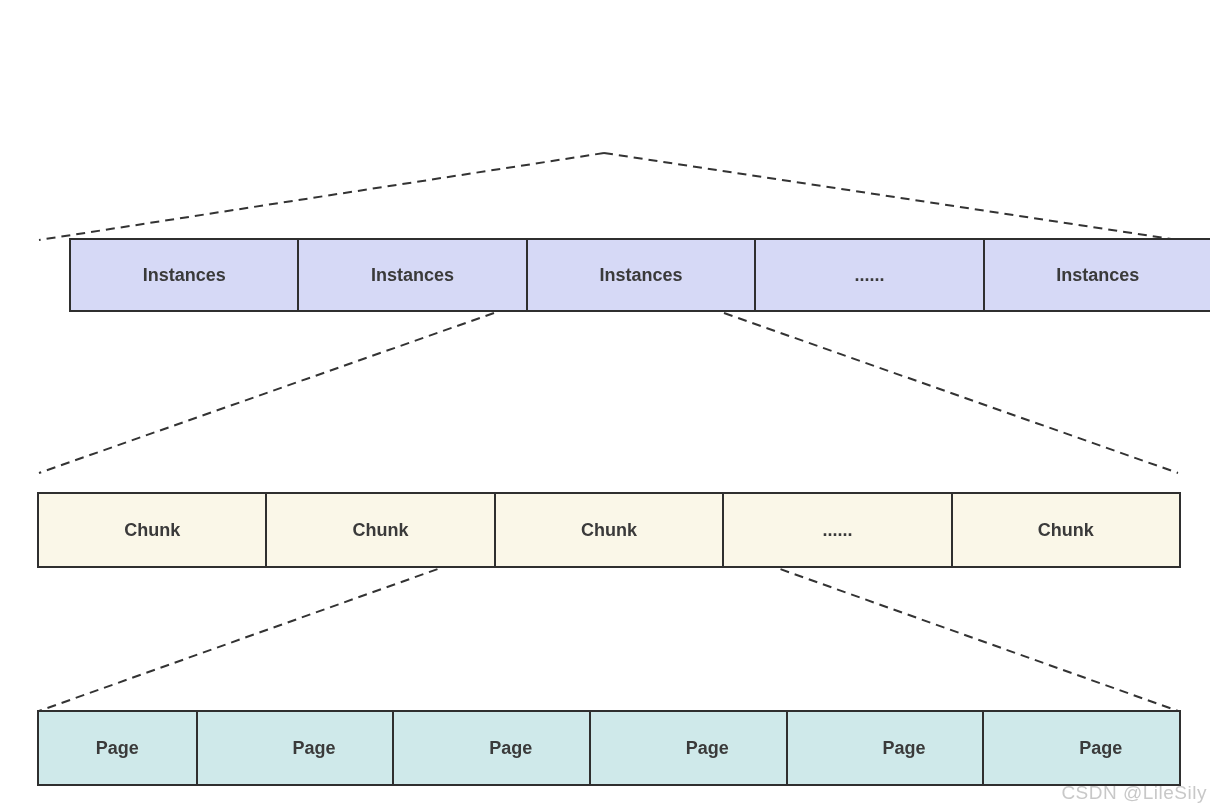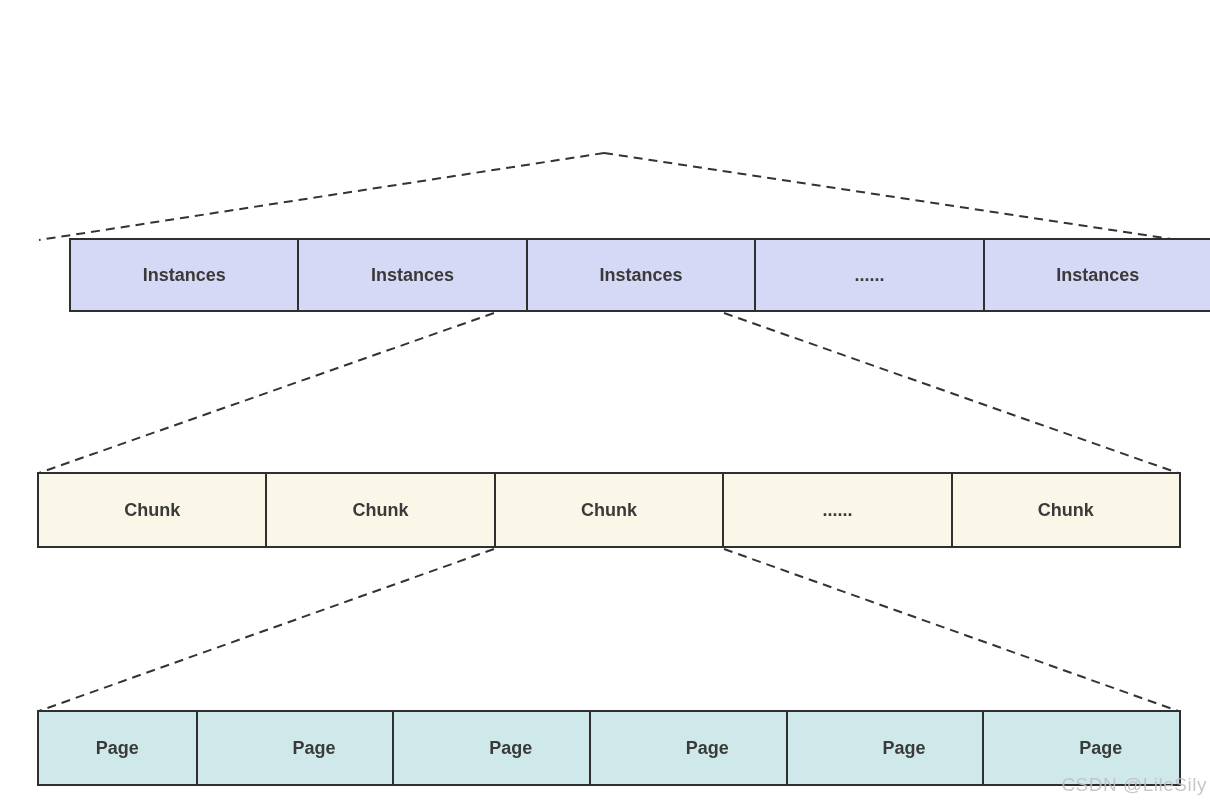--- a/index.html
+++ b/index.html
@@ -61,34 +61,34 @@
   .row .cell:last-child {
     border-right: none;
   }
   .instances-row {
     top: 238px;
     height: 74px;
     background: #d6d9f6;
     margin-left: 32px;
   }
   .chunk-row {
-    top: 472px;
+    top: 492px;
     height: 76px;
     background: #faf7e8;
   }
   .page-row {
     top: 710px;
     height: 76px;
     background: #cfe9ea;
     gap: 38px;
   }
   .watermark {
     position: absolute;
     right: 3px;
-    bottom: 11px;
+    bottom: 3px;
     z-index: 3;
     font-size: 19px;
     font-weight: normal;
     color: rgba(190, 190, 190, 0.85);
     letter-spacing: 0.5px;
   }
 </style>
 </head>
 <body>
 

